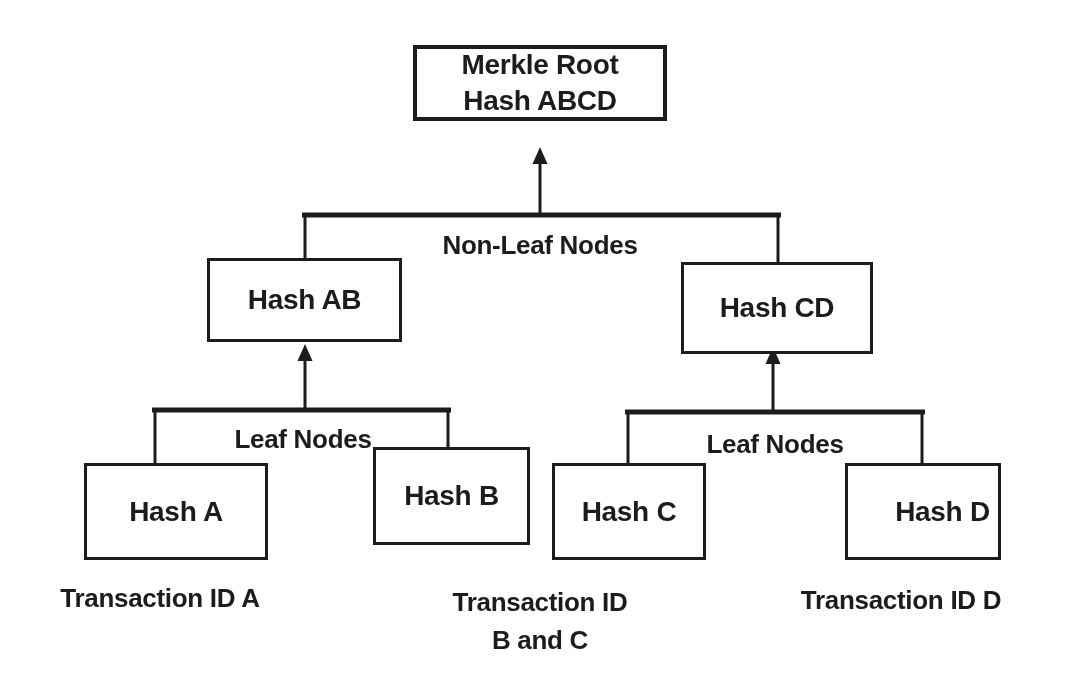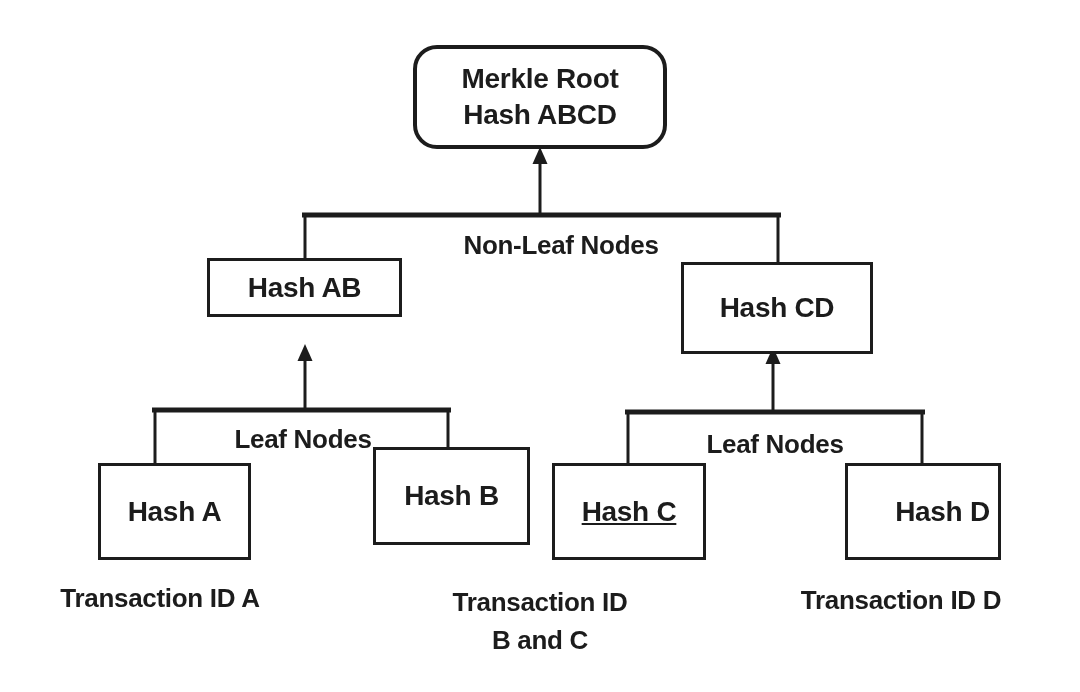--- a/index.html
+++ b/index.html
@@ -41,30 +41,30 @@
     font-weight: 700;
     font-size: 26px;
     letter-spacing: -0.3px;
     white-space: nowrap;
     text-align: center;
     line-height: 30px;
   }
   .label.two-line { line-height: 38px; white-space: normal; width: 260px; }
 
   
-  .root    { left: 413px; top:  45px; width: 254px; height: 104px; border-radius: 24px; }
-  .hash-ab { left: 207px; top: 258px; width: 195px; height:  59px; }
+  .root    { left: 413px; top:  45px; width: 254px; height: 76px; }
+  .hash-ab { left: 207px; top: 258px; width: 195px; height:  84px; }
   .hash-cd { left: 681px; top: 262px; width: 192px; height:  92px; }
-  .hash-a  { left:  98px; top: 463px; width: 153px; height:  97px; }
+  .hash-a  { left:  84px; top: 463px; width: 184px; height:  97px; }
   .hash-b  { left: 373px; top: 447px; width: 157px; height:  98px; }
-  .hash-c  { left: 552px; top: 463px; width: 154px; height:  97px; text-decoration: underline; }
+  .hash-c  { left: 552px; top: 463px; width: 154px; height:  97px; }
   .hash-d  { left: 845px; top: 463px; width: 156px; height:  97px; padding-left: 39px; }
 
   
-  .lbl-nonleaf    { left: 540px; top: 230px; margin-left: 21px; }
+  .lbl-nonleaf    { left: 540px; top: 230px; }
   .lbl-leaf-left  { left: 303px; top: 424px; }
   .lbl-leaf-right { left: 775px; top: 429px; }
   .lbl-tx-a       { left: 160px; top: 583px; }
   .lbl-tx-bc      { left: 540px; top: 583px; }
   .lbl-tx-d       { left: 901px; top: 585px; }
 </style>
 </head>
 <body>
 
 <div class="canvas">

